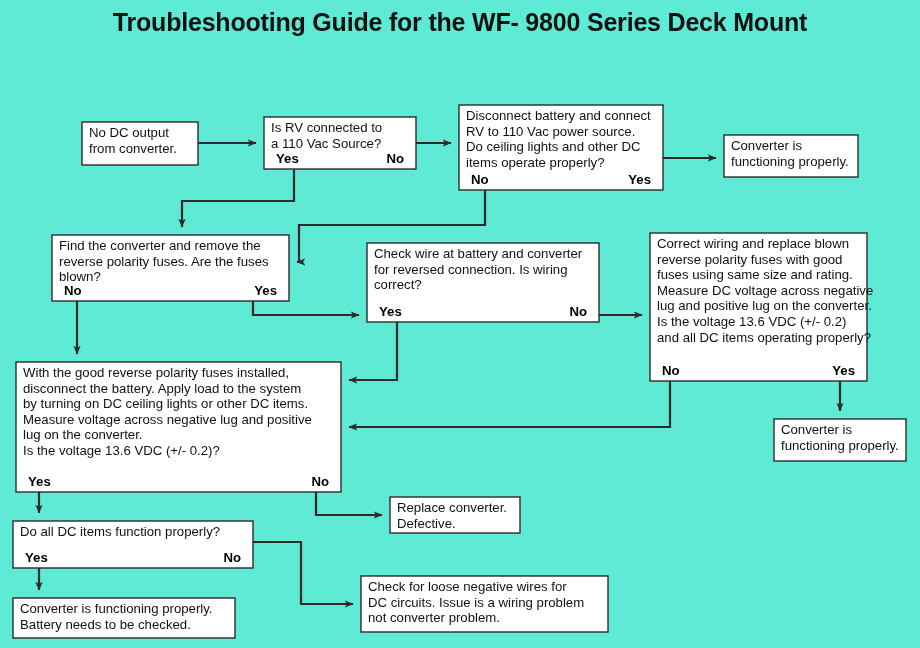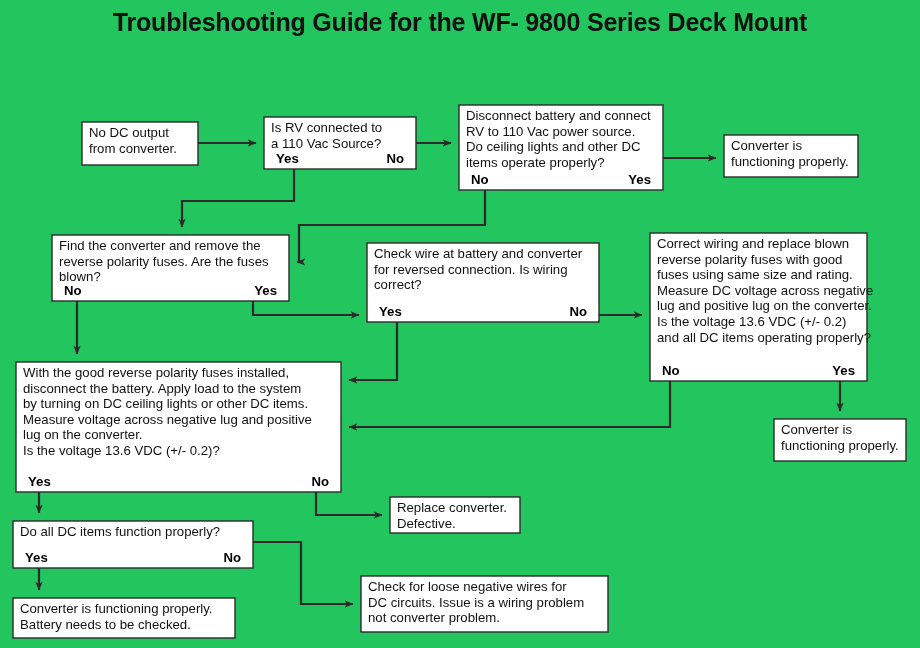--- a/index.html
+++ b/index.html
@@ -12,21 +12,21 @@
     height: 648px;
     font-family: "Liberation Sans", sans-serif;
     color: #000000;
     overflow: hidden;
     position: relative;
   }
   #page {
     position: relative;
     width: 920px;
     height: 648px;
-    background: #22c55e;
+    background: #5eead4;
   }
   #title {
     position: absolute;
     left: 0;
     top: 8px;
     width: 920px;
     text-align: center;
     font-size: 25px;
     font-weight: bold;
     letter-spacing: -0.2px;

